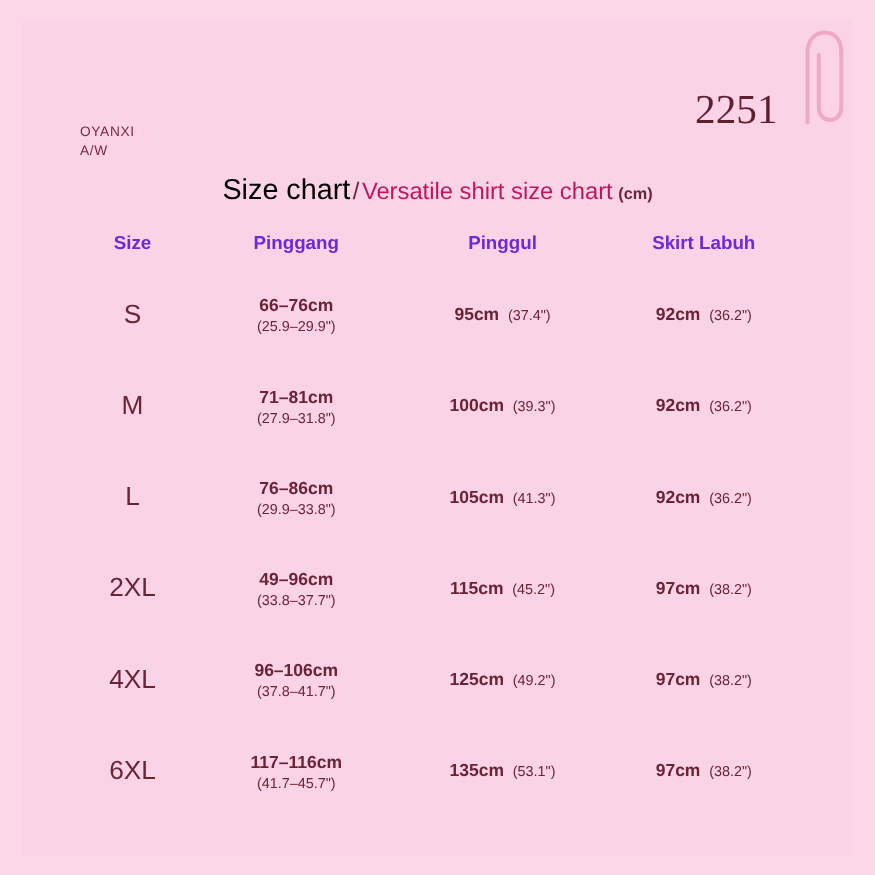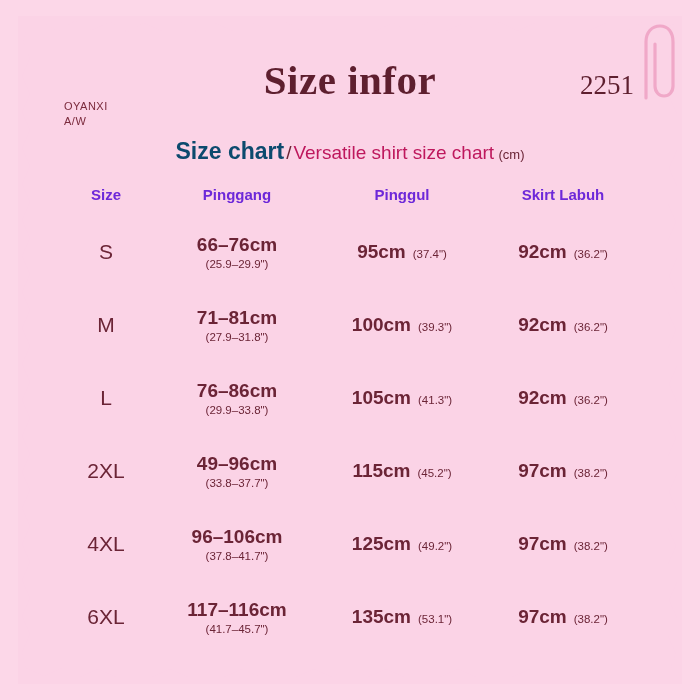--- a/index.html
+++ b/index.html
@@ -58,56 +58,57 @@
     width: 664px;
     text-align: center;
     font-family: "Liberation Serif", serif;
     font-weight: bold;
     font-size: 41px;
     color: #5e1f2f;
     letter-spacing: 0.5px;
   }
   .doc-code {
     position: absolute;
-    right: 48px;
+    right: 60px;
     top: 54px;
     font-family: "Liberation Serif", serif;
-    font-size: 27px;
+    font-size: 33px;
     color: #5e1f2f;
     font-weight: normal;
   }
 
   
   .subtitle {
     position: absolute;
     left: 0;
     top: 122px;
     width: 664px;
     text-align: center;
     white-space: nowrap;
   }
   .subtitle .st-main {
     font-size: 23px;
-    font-weight: bold;
-    color: #0c4a6e;
+    font-weight: normal;
+    color: #000000;
   }
   .subtitle .st-sep {
     font-size: 19px;
     color: #6b2436;
     font-weight: normal;
     padding: 0 2px;
   }
   .subtitle .st-rest {
     font-size: 19px;
     color: #be185d;
     font-weight: normal;
   }
   .subtitle .st-unit {
     font-size: 13px;
     color: #6b2436;
+    font-weight: bold;
   }
 
   
   table#size-table {
     position: absolute;
     left: 40px;
     top: 164px;
     width: 584px;
     border-collapse: collapse;
   }
@@ -128,21 +129,21 @@
     vertical-align: middle;
     height: 71px;
     color: #6b2436;
   }
   .cell-size {
     font-size: 21px;
     font-weight: normal;
     color: #6b2436;
   }
   .cm {
-    font-size: 19px;
+    font-size: 14px;
     font-weight: bold;
     color: #6b2436;
     white-space: nowrap;
   }
   .inch {
     display: block;
     font-size: 11.5px;
     font-weight: normal;
     color: #6b2436;
     margin-top: 2px;
@@ -172,21 +173,20 @@
     <path d="M8,14 L24,6 L40,15 L57,5 L74,14 L92,6 L109,16 L126,7 L144,15 L162,6 L179,16 L197,7 L215,15 L233,6 L250,15 L268,6 L286,16 L304,7 L321,15 L339,6 L357,15 L375,7 L392,16 L410,6 L428,15 L446,7 L463,16 L481,6 L499,15 L517,7 L535,16 L552,6 L570,15 L588,7 L606,16 L624,6 L641,14 L656,8 L658,26 L650,44 L659,62 L651,80 L659,98 L650,116 L659,134 L651,152 L659,170 L650,188 L658,206 L650,224 L659,242 L651,260 L659,278 L650,296 L658,314 L650,332 L659,350 L651,368 L659,386 L650,404 L658,422 L650,440 L659,458 L651,476 L659,494 L650,512 L658,530 L650,548 L659,566 L651,584 L659,602 L650,620 L658,638 L652,654 L638,662 L620,653 L602,662 L584,653 L566,662 L548,653 L530,662 L512,653 L494,661 L476,652 L458,661 L440,653 L422,661 L404,652 L386,661 L368,653 L350,661 L332,652 L314,661 L296,653 L278,661 L260,652 L242,661 L224,653 L206,661 L188,652 L170,661 L152,653 L134,661 L116,652 L98,661 L80,653 L62,661 L44,652 L26,660 L8,652 L4,636 L12,618 L4,600 L12,582 L4,564 L12,546 L4,528 L12,510 L4,492 L12,474 L4,456 L12,438 L4,420 L12,402 L4,384 L12,366 L4,348 L12,330 L4,312 L12,294 L4,276 L12,258 L4,240 L12,222 L4,204 L12,186 L4,168 L12,150 L4,132 L12,114 L4,96 L12,78 L4,60 L12,42 L5,26 Z" fill="#fbd3e6"></path>
   </svg>
 
   <div id="content">
 
     <div class="brand">
       <div>OYANXI</div>
       <div>A/W</div>
     </div>
 
-    <div class="doc-title">Size infor</div>
 
     <div class="doc-code">2251</div>
 
     <div class="subtitle">
       <span class="st-main">Size chart</span><span class="st-sep">/</span><span class="st-rest">Versatile shirt size chart</span> <span class="st-unit">(cm)</span>
     </div>
 
     <table id="size-table">
       <thead>
         <tr>

